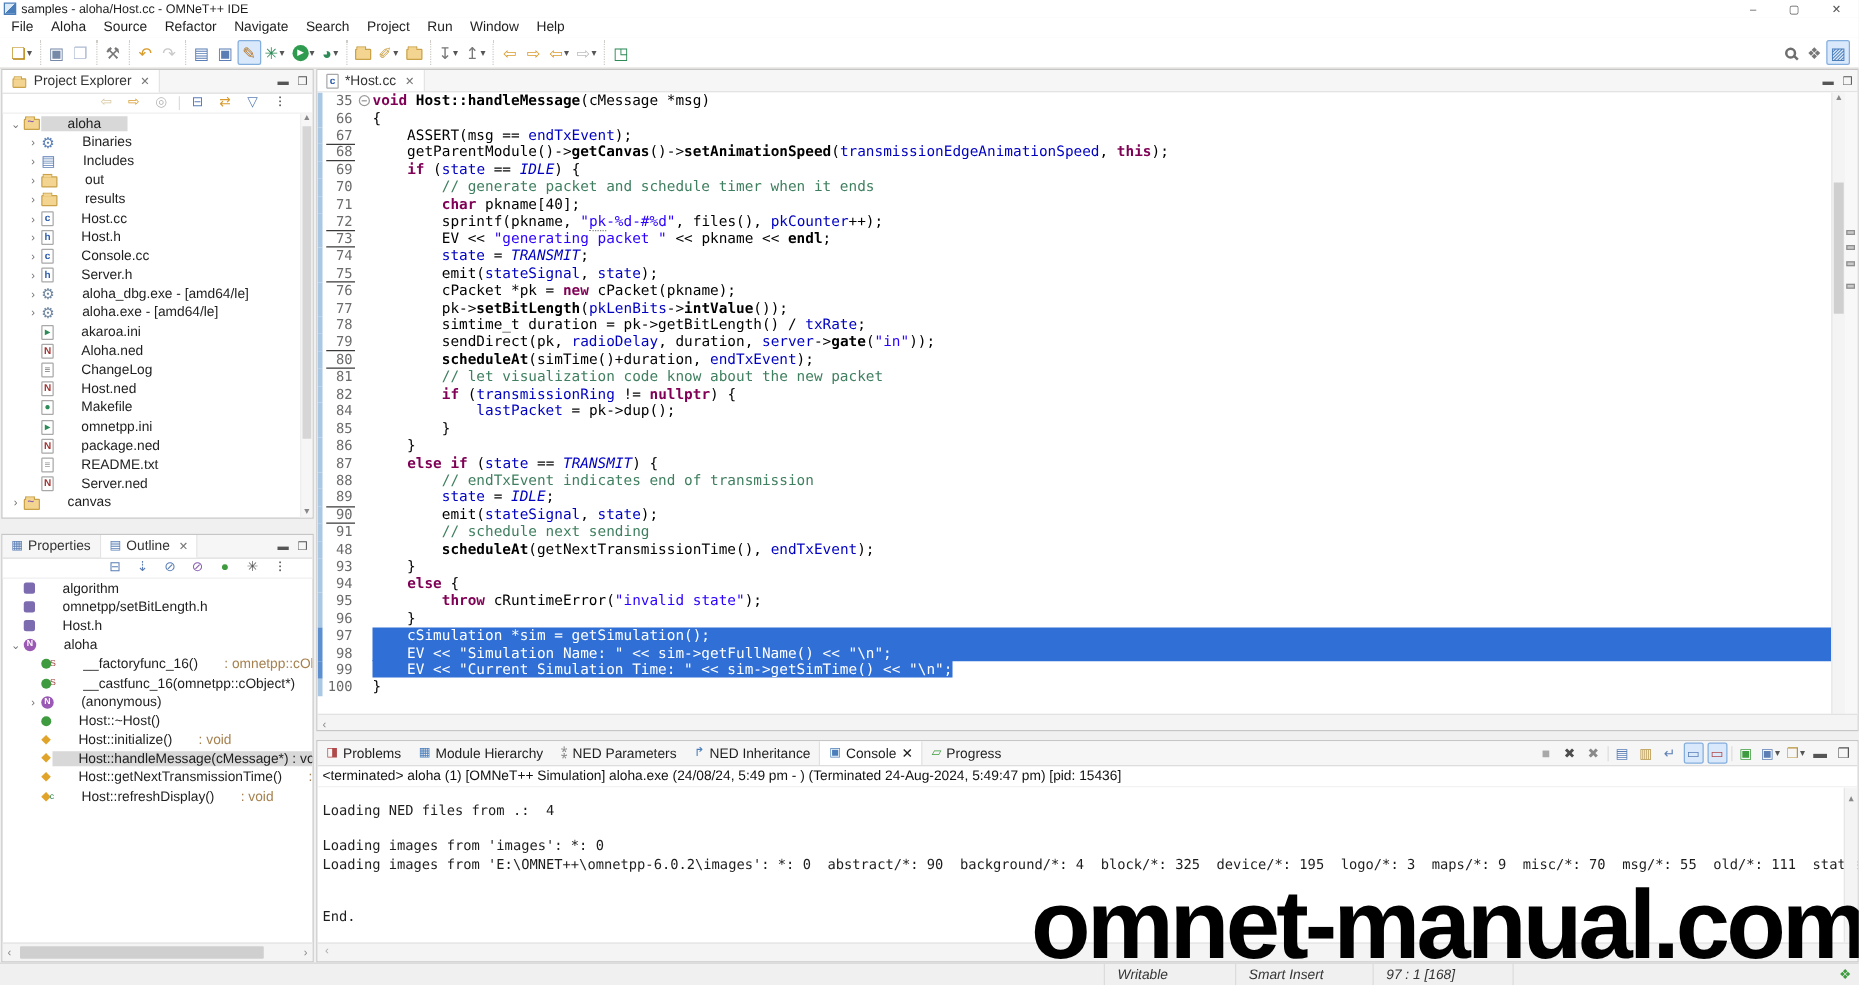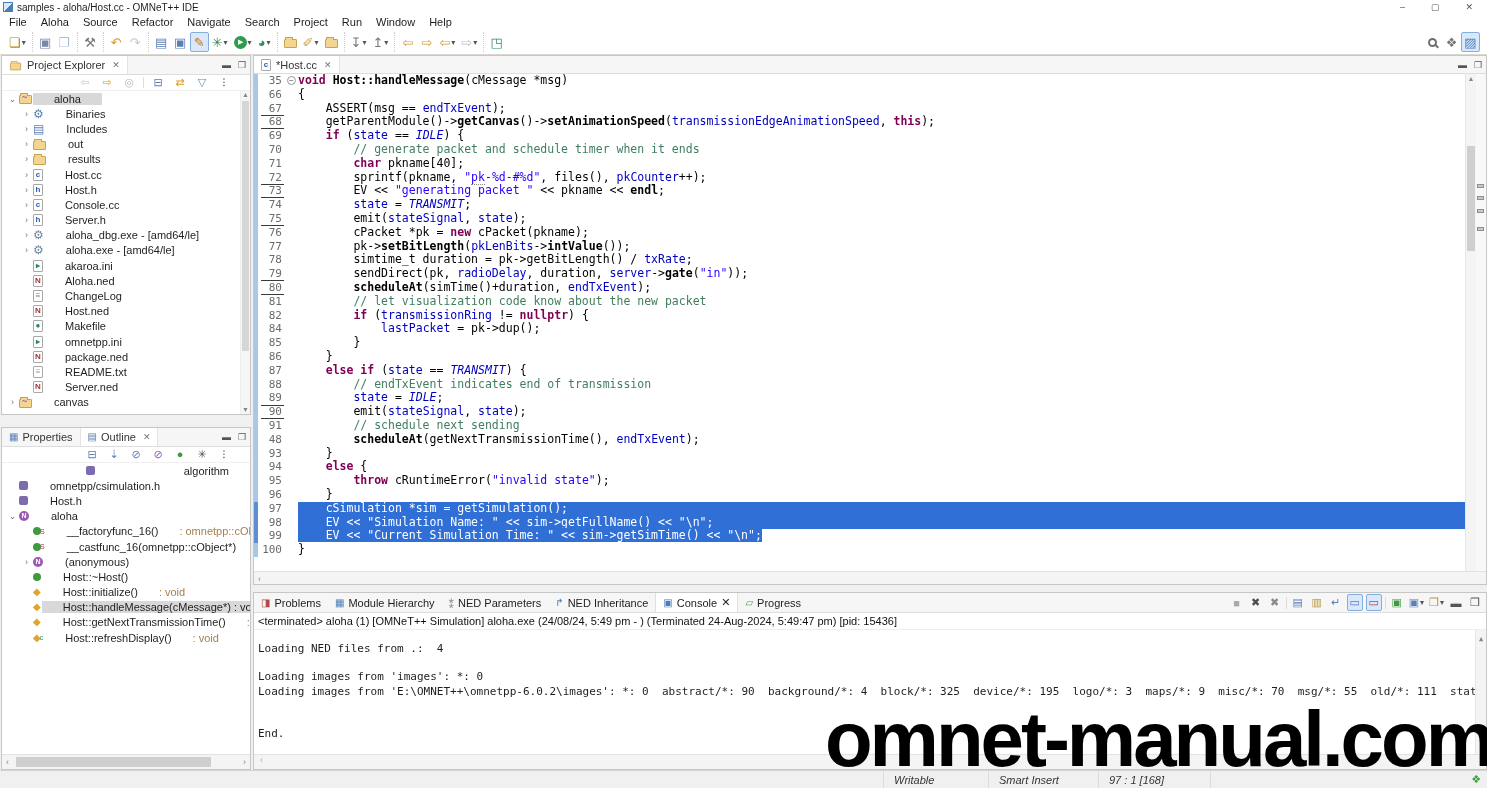--- a/index.html
+++ b/index.html
@@ -495,33 +495,33 @@
               <span class="vbi" style="color: rgb(63, 155, 63);">●</span>
             </div>
             <div class="cti">
               <span class="vbi" style="color: rgb(85, 85, 85);">✳</span>
             </div>
             <div class="cti">
               <span class="vbi" style="color: rgb(85, 85, 85);">⁝</span>
             </div>
           </div>
         <div class="tree" id="ol-tree" style="flex:1">
-            <div class="trow" style="padding-left: 4px; justify-content: space-between;">
+            <div class="trow" style="padding-left: 4px;">
               <span class="tarrow"></span>
               <span class="ticon">
                 <span class="o-inc"></span>
               </span>
               <span class="tlabel">algorithm</span>
             </div>
             <div class="trow" style="padding-left: 4px;">
               <span class="tarrow"></span>
               <span class="ticon">
                 <span class="o-inc"></span>
               </span>
-              <span class="tlabel">omnetpp/csimulation.h</span>
+              <span class="tlabel">omnetpp/setBitLength.h</span>
             </div>
             <div class="trow" style="padding-left: 4px;">
               <span class="tarrow"></span>
               <span class="ticon">
                 <span class="o-inc"></span>
               </span>
               <span class="tlabel">Host.h</span>
             </div>
             <div class="trow" style="padding-left: 4px;">
               <span class="tarrow">⌄</span>

